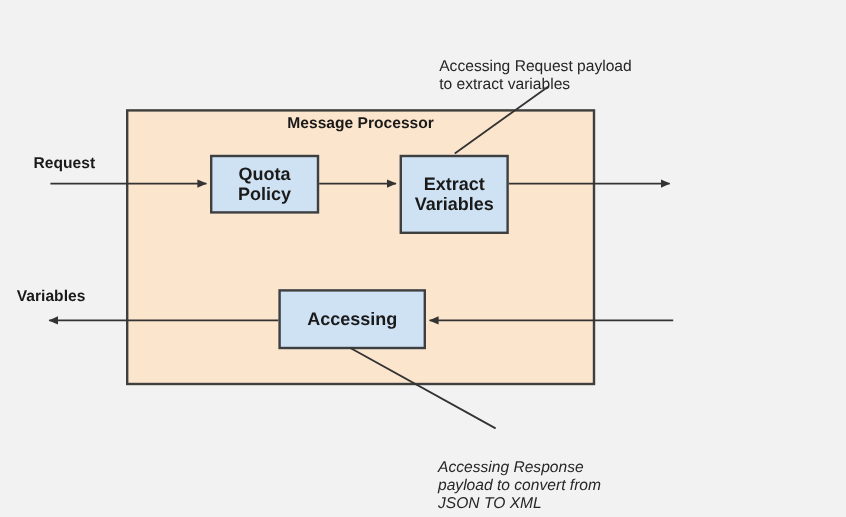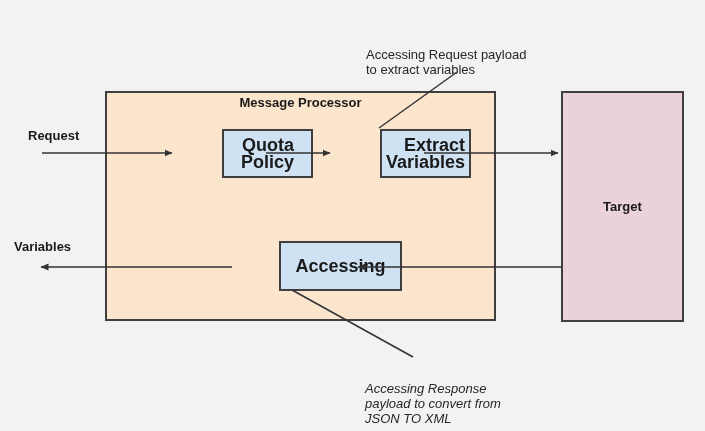--- a/index.html
+++ b/index.html
@@ -34,29 +34,28 @@
     background: var(--target-fill, #ead1dc);
     display: flex; align-items: center; justify-content: center;
     font-size: 13px; font-weight: bold; color: #1a1a1a;
   }
   .node {
     position: absolute;
     box-sizing: border-box;
     border: 2px solid var(--border, #3f3f3f);
     background: var(--policy-fill, #cfe2f3);
     display: flex; align-items: center; justify-content: center;
-    text-align: right;
-    font-size: 18px; font-weight: bold; color: #1a1a1a;
+    text-align: center;
+    font-size: 15px; font-weight: bold; color: #1a1a1a;
     line-height: 17px;
     white-space: pre-line;
     z-index: 2;
-    margin-left: 47px;
   }
   .node.quota   { left: 175px; top: 129px; width: 91px;  height: 49px; }
-  .node.extract { left: 333px; top: 129px; width: 91px;  height: 49px; }
+  .node.extract { left: 333px; top: 129px; width: 91px;  height: 66px; }
   .node.json    { left: 232px; top: 241px; width: 123px; height: 50px; }
   .side-label {
     position: absolute;
     font-size: 13px; font-weight: bold; color: #1a1a1a;
     z-index: 3;
   }
   .side-label.request  { left: 28px; top: 128px; }
   .side-label.response { left: 14px; top: 239px; }
   .annotation {
     position: absolute;
@@ -82,23 +81,20 @@
 </style>
 </head>
 <body>
 
 <div class="canvas">
 
   <div class="bigbox processor">
     <div class="processor-title">Message Processor</div>
   </div>
 
-  <div class="bigbox target">
-    <span>Target</span>
-  </div>
 
   <div class="node quota">Quota
 Policy</div>
   <div class="node extract">Extract
 Variables</div>
   <div class="node json">Accessing</div>
 
   <div class="side-label request">Request</div>
   <div class="side-label response">Variables</div>
 

